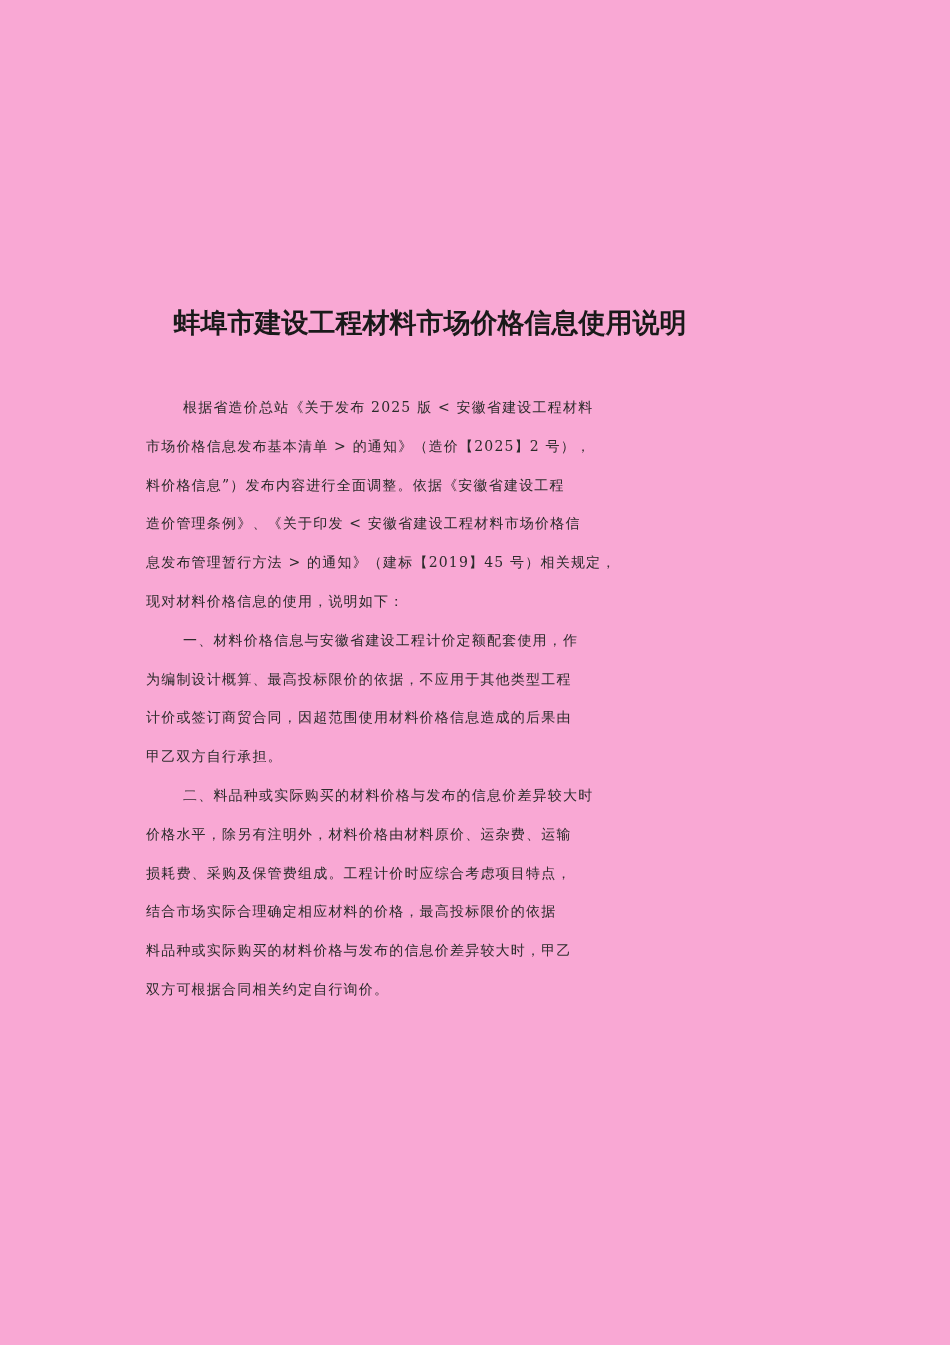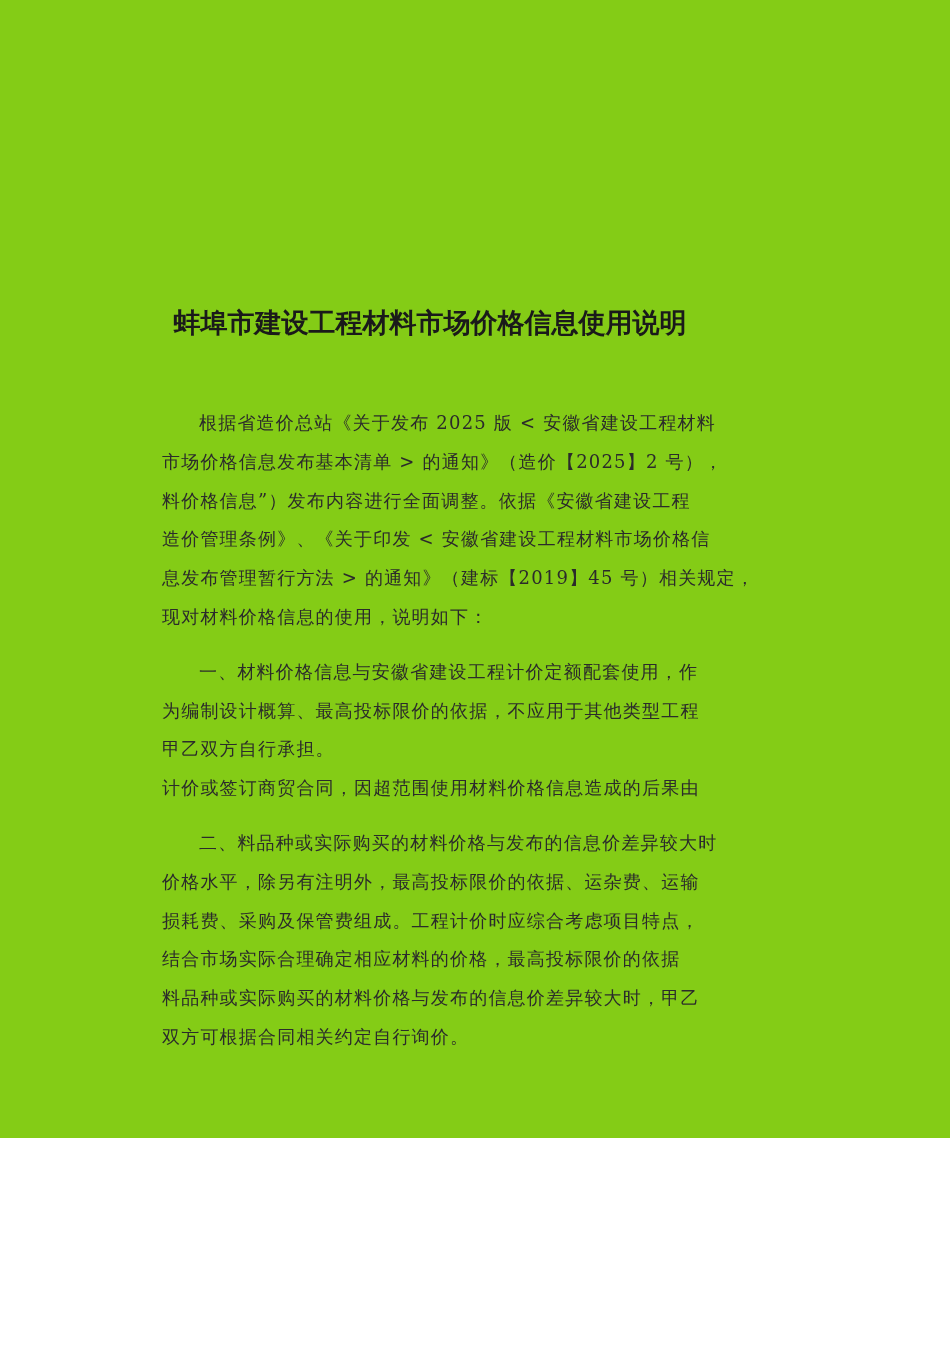--- a/index.html
+++ b/index.html
@@ -13,22 +13,22 @@
       position: relative;
       overflow: hidden;
       color: #2a2a2a;
       font-family: "DejaVu Serif", "Liberation Serif", serif;
     }
     .page {
       position: absolute;
       left: 0;
       top: 0;
       width: 950px;
-      height: 1138px;
-      background: #84cc16;
+      height: 1345px;
+      background: #f9a8d4;
     }
     .title {
       position: absolute;
       left: 0;
       top: 303px;
       width: 860px;
       text-align: center;
       font-size: 27px;
       font-weight: bold;
       letter-spacing: 0px;
@@ -36,22 +36,22 @@
       line-height: 40px;
       white-space: nowrap;
     }
     .body-text {
       position: absolute;
       left: 146px;
       top: 388px;
       width: 572px;
     }
     .para {
-      margin: 16px;
-      font-size: 18px;
+      margin: 0;
+      font-size: 14px;
       line-height: 38.8px;
       letter-spacing: 1.2px;
       color: #2b2b2b;
       text-align: justify;
       text-indent: 41px;
       word-break: break-all;
     }
     .line {
       display: block;
       white-space: nowrap;
@@ -75,27 +75,27 @@
       <span class="line">市场价格信息发布基本清单 &gt; 的通知》（造价【2025】2 号），</span>
       <span class="line">料价格信息”）发布内容进行全面调整。依据《安徽省建设工程</span>
       <span class="line">造价管理条例》、《关于印发 &lt; 安徽省建设工程材料市场价格信</span>
       <span class="line">息发布管理暂行方法 &gt; 的通知》（建标【2019】45 号）相关规定，</span>
       <span class="line">现对材料价格信息的使用，说明如下：</span>
     </div>
 
     <div class="para" style="text-indent:0">
       <span class="line first">一、材料价格信息与安徽省建设工程计价定额配套使用，作</span>
       <span class="line">为编制设计概算、最高投标限价的依据，不应用于其他类型工程</span>
+      <span class="line">计价或签订商贸合同，因超范围使用材料价格信息造成的后果由</span>
       <span class="line">甲乙双方自行承担。</span>
-      <span class="line">计价或签订商贸合同，因超范围使用材料价格信息造成的后果由</span>
     </div>
 
     <div class="para" style="text-indent:0">
       <span class="line first">二、料品种或实际购买的材料价格与发布的信息价差异较大时</span>
-      <span class="line">价格水平，除另有注明外，最高投标限价的依据、运杂费、运输</span>
+      <span class="line">价格水平，除另有注明外，材料价格由材料原价、运杂费、运输</span>
       <span class="line">损耗费、采购及保管费组成。工程计价时应综合考虑项目特点，</span>
       <span class="line">结合市场实际合理确定相应材料的价格，最高投标限价的依据</span>
       <span class="line">料品种或实际购买的材料价格与发布的信息价差异较大时，甲乙</span>
       <span class="line">双方可根据合同相关约定自行询价。</span>
     </div>
 
   </div>
 </div>
 
 </body></html>

